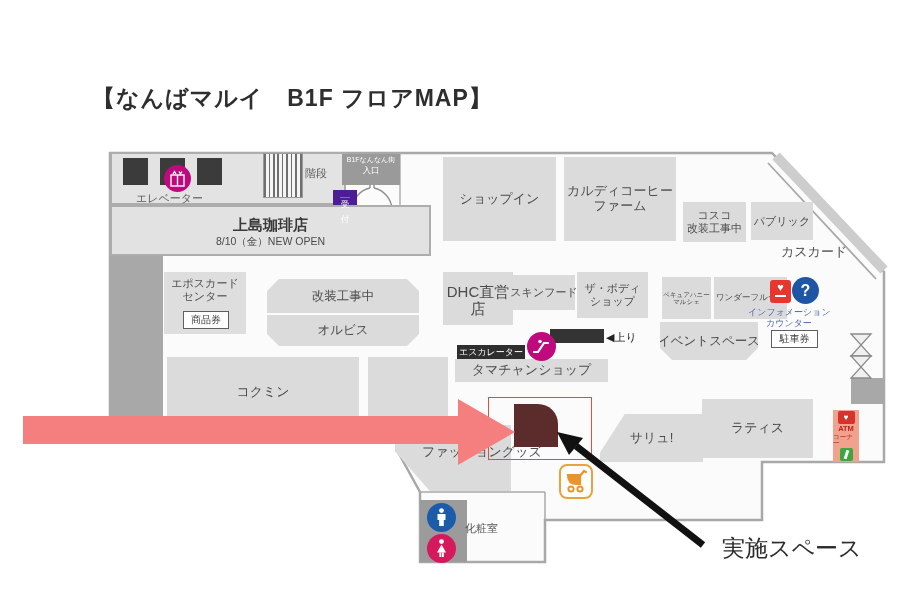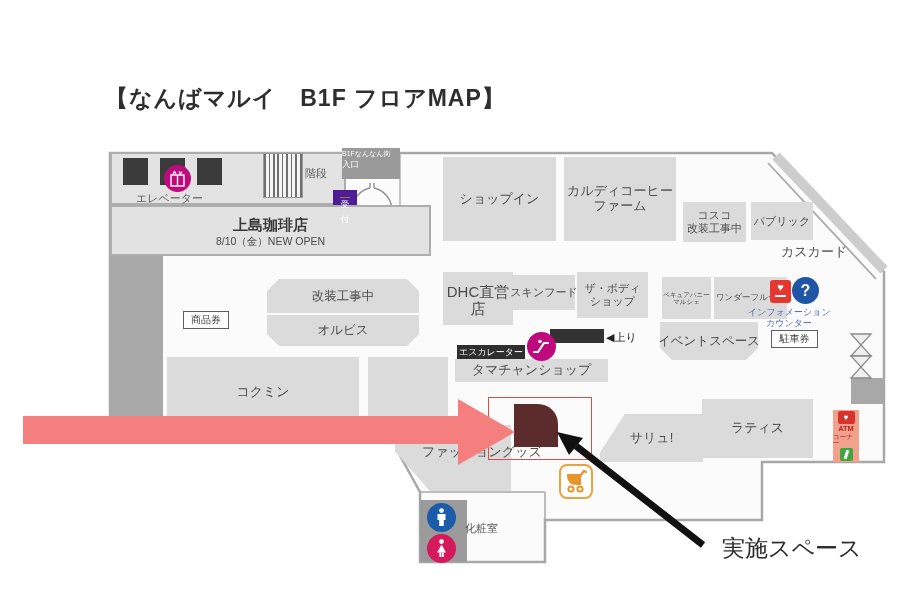--- a/index.html
+++ b/index.html
@@ -4,30 +4,30 @@
 <style>
   html,body{margin:0;padding:0;background:#fff;}
   #stage{position:relative;width:915px;height:604px;background:#ffffff;overflow:hidden;
          font-family:"Liberation Sans","DejaVu Sans",sans-serif;color:#4b4b4b;}
   .abs{position:absolute;}
   .svgbg{position:absolute;left:0;top:0;z-index:0;}
   .svgfg{position:absolute;left:0;top:0;z-index:9;pointer-events:none;}
   .store{position:absolute;background:#dbdbdb;display:flex;align-items:center;justify-content:center;
          text-align:center;line-height:1.15;z-index:2;color:#4b4b4b;}
   .lbl{position:absolute;z-index:3;white-space:nowrap;color:#4b4b4b;}
-  .title{position:absolute;left:105px;top:83px;font-size:23px;font-weight:600;color:#2e2e2e;letter-spacing:1px;z-index:3;}
+  .title{position:absolute;left:92px;top:83px;font-size:23px;font-weight:600;color:#2e2e2e;letter-spacing:1px;z-index:3;}
   .hall{position:absolute;left:110px;top:152px;width:236px;height:53px;background:#e3e3e3;
         border:2px solid #adadad;box-sizing:border-box;z-index:1;}
   .darksq{position:absolute;top:4px;width:25px;height:27px;background:#3b3b3b;}
   .band{position:absolute;left:110px;top:205px;width:321px;height:51px;background:#e2e2e2;
         border:2px solid #adadad;box-sizing:border-box;z-index:1;text-align:center;}
   .stairs{position:absolute;left:263px;top:153px;width:40px;height:45px;z-index:2;
           background:repeating-linear-gradient(90deg,#6f6f6f 0 1.5px,#f5f5f5 1.5px 4.5px);border:1px solid #9a9a9a;box-sizing:border-box;}
-  .entr{position:absolute;left:342px;top:148px;width:58px;height:31px;background:#9a9a9a;color:#fff;
-        z-index:2;text-align:left;line-height:1.25;padding-top:2px;box-sizing:border-box;}
+  .entr{position:absolute;left:342px;top:154px;width:58px;height:31px;background:#9a9a9a;color:#fff;
+        z-index:2;text-align:center;line-height:1.25;padding-top:2px;box-sizing:border-box;}
   .badge{position:absolute;background:#b26b3c;color:#fff;z-index:3;text-align:center;}
   .wbox{position:absolute;background:#fff;border:1px solid #5f5f5f;color:#3c3c3c;z-index:3;text-align:center;}
   .circ{position:absolute;border-radius:50%;z-index:4;display:flex;align-items:center;justify-content:center;}
   .redrect{position:absolute;left:488px;top:397px;width:102px;height:61px;border:1px solid #d94f43;z-index:4;}
   .brown{position:absolute;left:514px;top:404px;width:44px;height:43px;background:#5c2b2b;
          border-top-right-radius:20px;z-index:5;}
   .atm{position:absolute;left:833px;top:410px;width:26px;height:52px;background:#f0a28c;z-index:3;
        display:flex;flex-direction:column;align-items:center;justify-content:center;gap:1px;}
   .chamfer-top{clip-path:polygon(12px 0,calc(100% - 12px) 0,100% 12px,100% 100%,0 100%,0 12px);}
   .chamfer-bot{clip-path:polygon(0 0,100% 0,100% calc(100% - 12px),calc(100% - 12px) 100%,12px 100%,0 calc(100% - 12px));}
@@ -101,20 +101,24 @@
     <div>カルディコーヒー</div>
     <div>ファーム</div>
   </div>
   <div class="store" style="left:683px;top:202px;width:63px;height:40px;font-size:11px;flex-direction:column;">
     <div>コスコ</div>
     <div>改装工事中</div>
   </div>
   <div class="store" style="left:751px;top:202px;width:62px;height:38px;font-size:11px;">パブリック</div>
   <div class="lbl" style="left:781px;top:243px;font-size:13px;">カスカード</div>
 
+  <div class="store" style="left:164px;top:272px;width:82px;height:62px;font-size:11px;flex-direction:column;align-items:center;justify-content:flex-start;padding-top:5px;box-sizing:border-box;background:#dedede;">
+    <div>エポスカード</div>
+    <div>センター</div>
+  </div>
   <div class="wbox" style="left:183px;top:311px;width:44px;height:16px;font-size:10px;line-height:16px;">商品券</div>
 
   <div class="store chamfer-top" style="left:267px;top:279px;width:152px;height:34px;font-size:12.5px;">改装工事中</div>
   <div class="store chamfer-bot" style="left:267px;top:315px;width:152px;height:31px;font-size:12.5px;">オルビス</div>
 
   <div class="store" style="left:443px;top:272px;width:70px;height:53px;font-size:15px;align-items:flex-end;padding-bottom:8px;box-sizing:border-box;">DHC直営店</div>
   <div class="store" style="left:513px;top:275px;width:62px;height:35px;font-size:11px;white-space:nowrap;">スキンフード</div>
   <div class="store" style="left:577px;top:272px;width:71px;height:46px;font-size:11px;flex-direction:column;">
     <div>ザ・ボディ</div>
     <div>ショップ</div>

